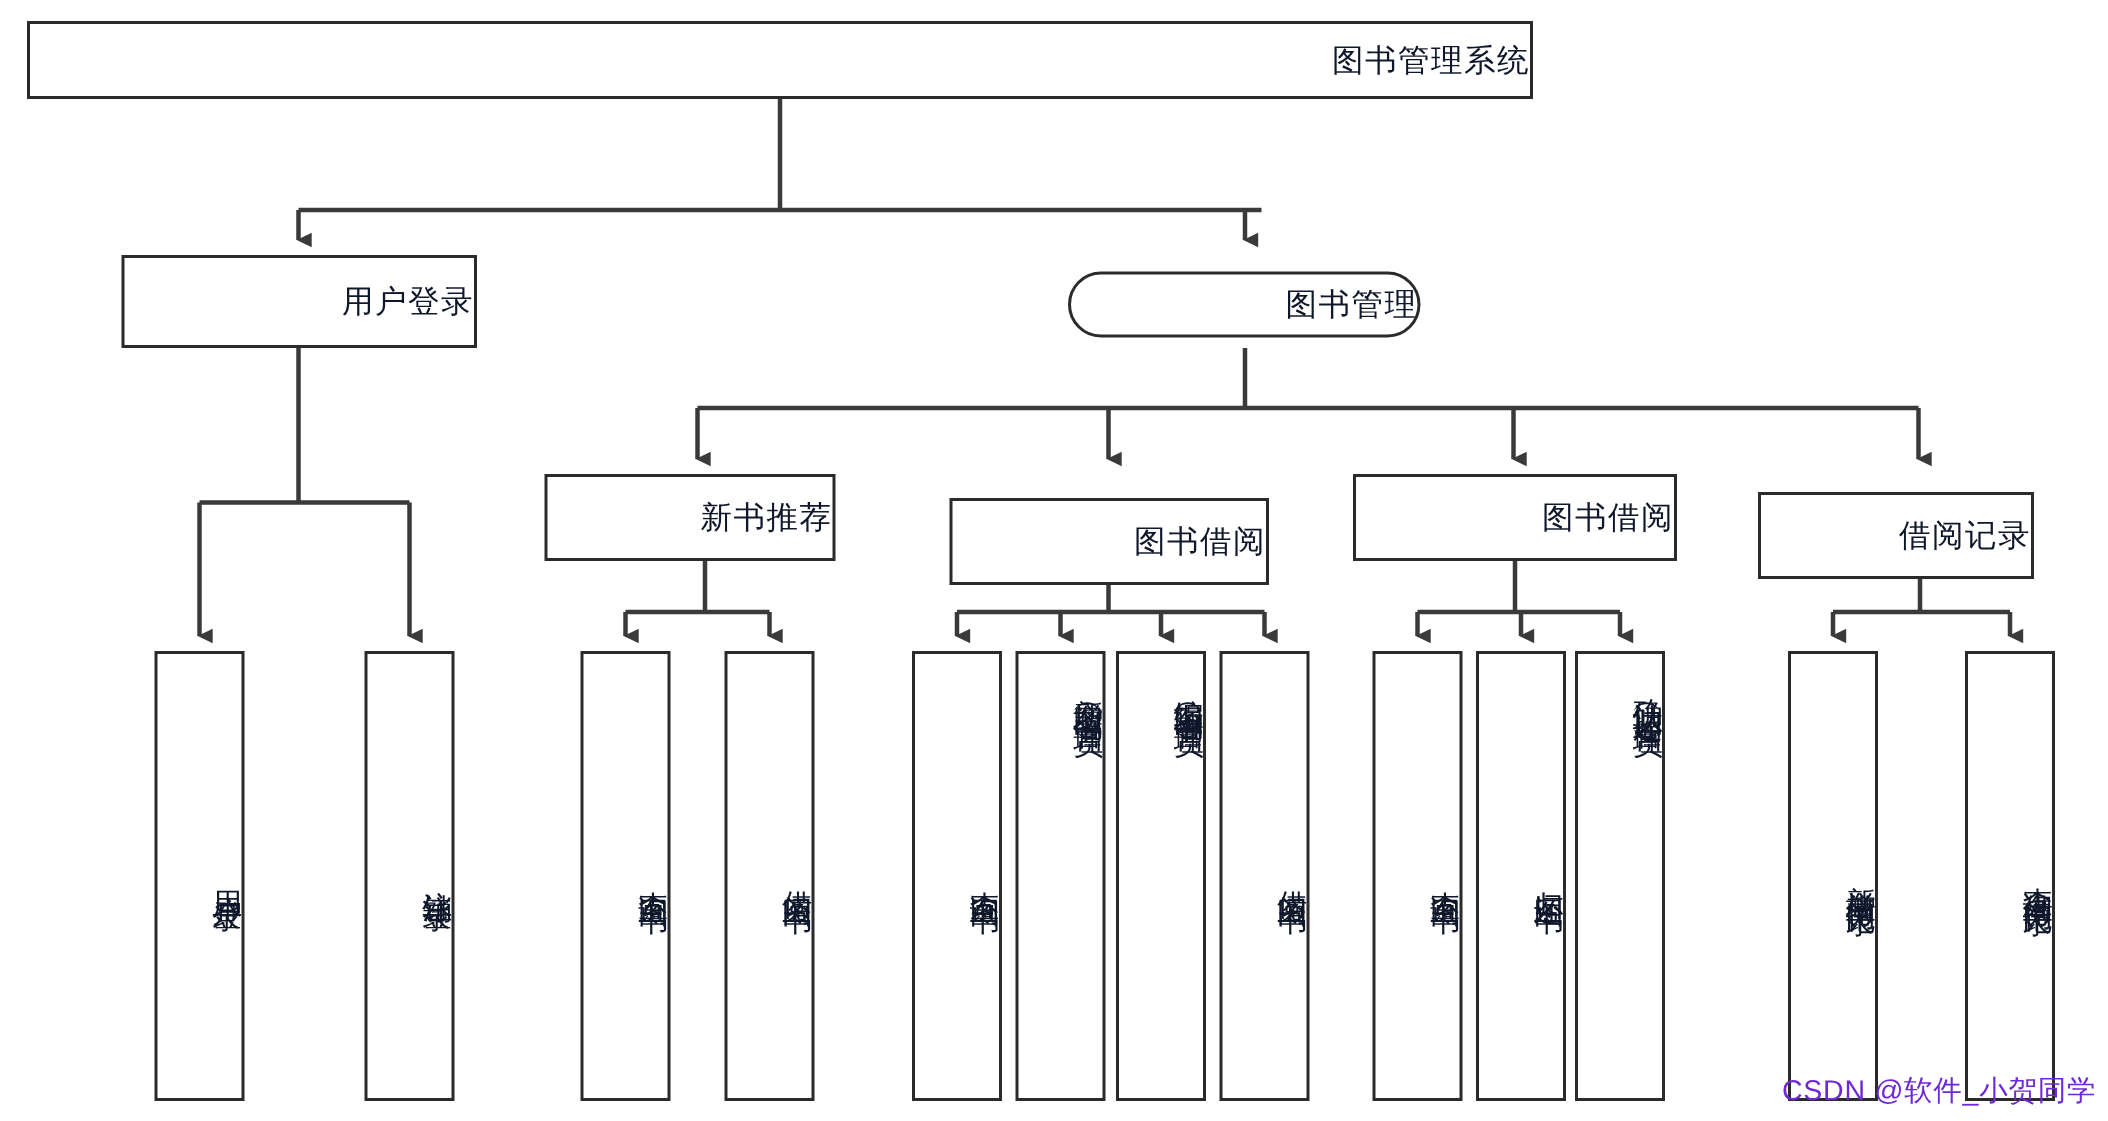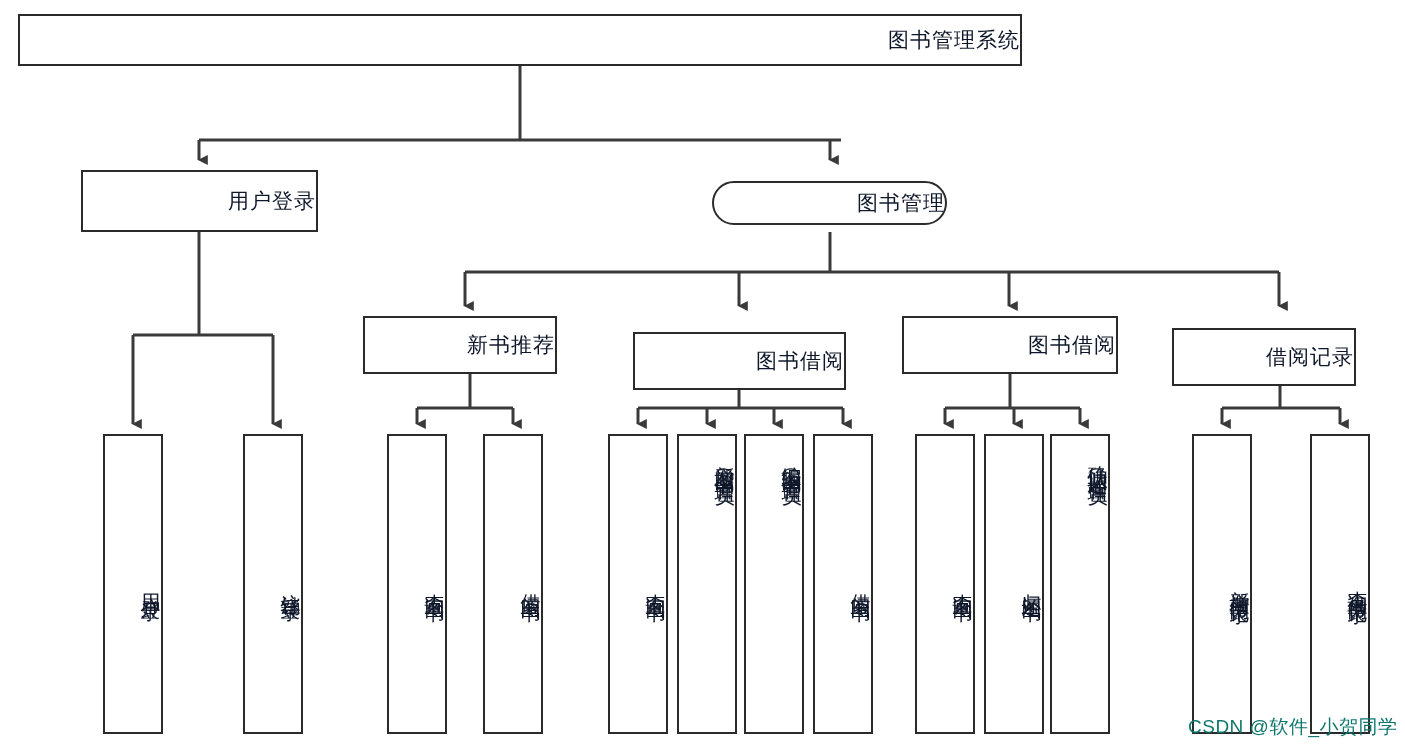--- a/index.html
+++ b/index.html
@@ -54,21 +54,21 @@
   }
   .node.vert.centered {
     align-items: center;
     padding-top: 0;
   }
   .watermark {
     position: absolute;
     left: 1188px;
     top: 714px;
     font-size: 19px;
-    color: #0f766e;
+    color: #6d28d9;
     white-space: nowrap;
     z-index: 3;
     letter-spacing: 0.5px;
   }
 </style>
 </head>
 <body>
 
 <div id="canvas">
 

